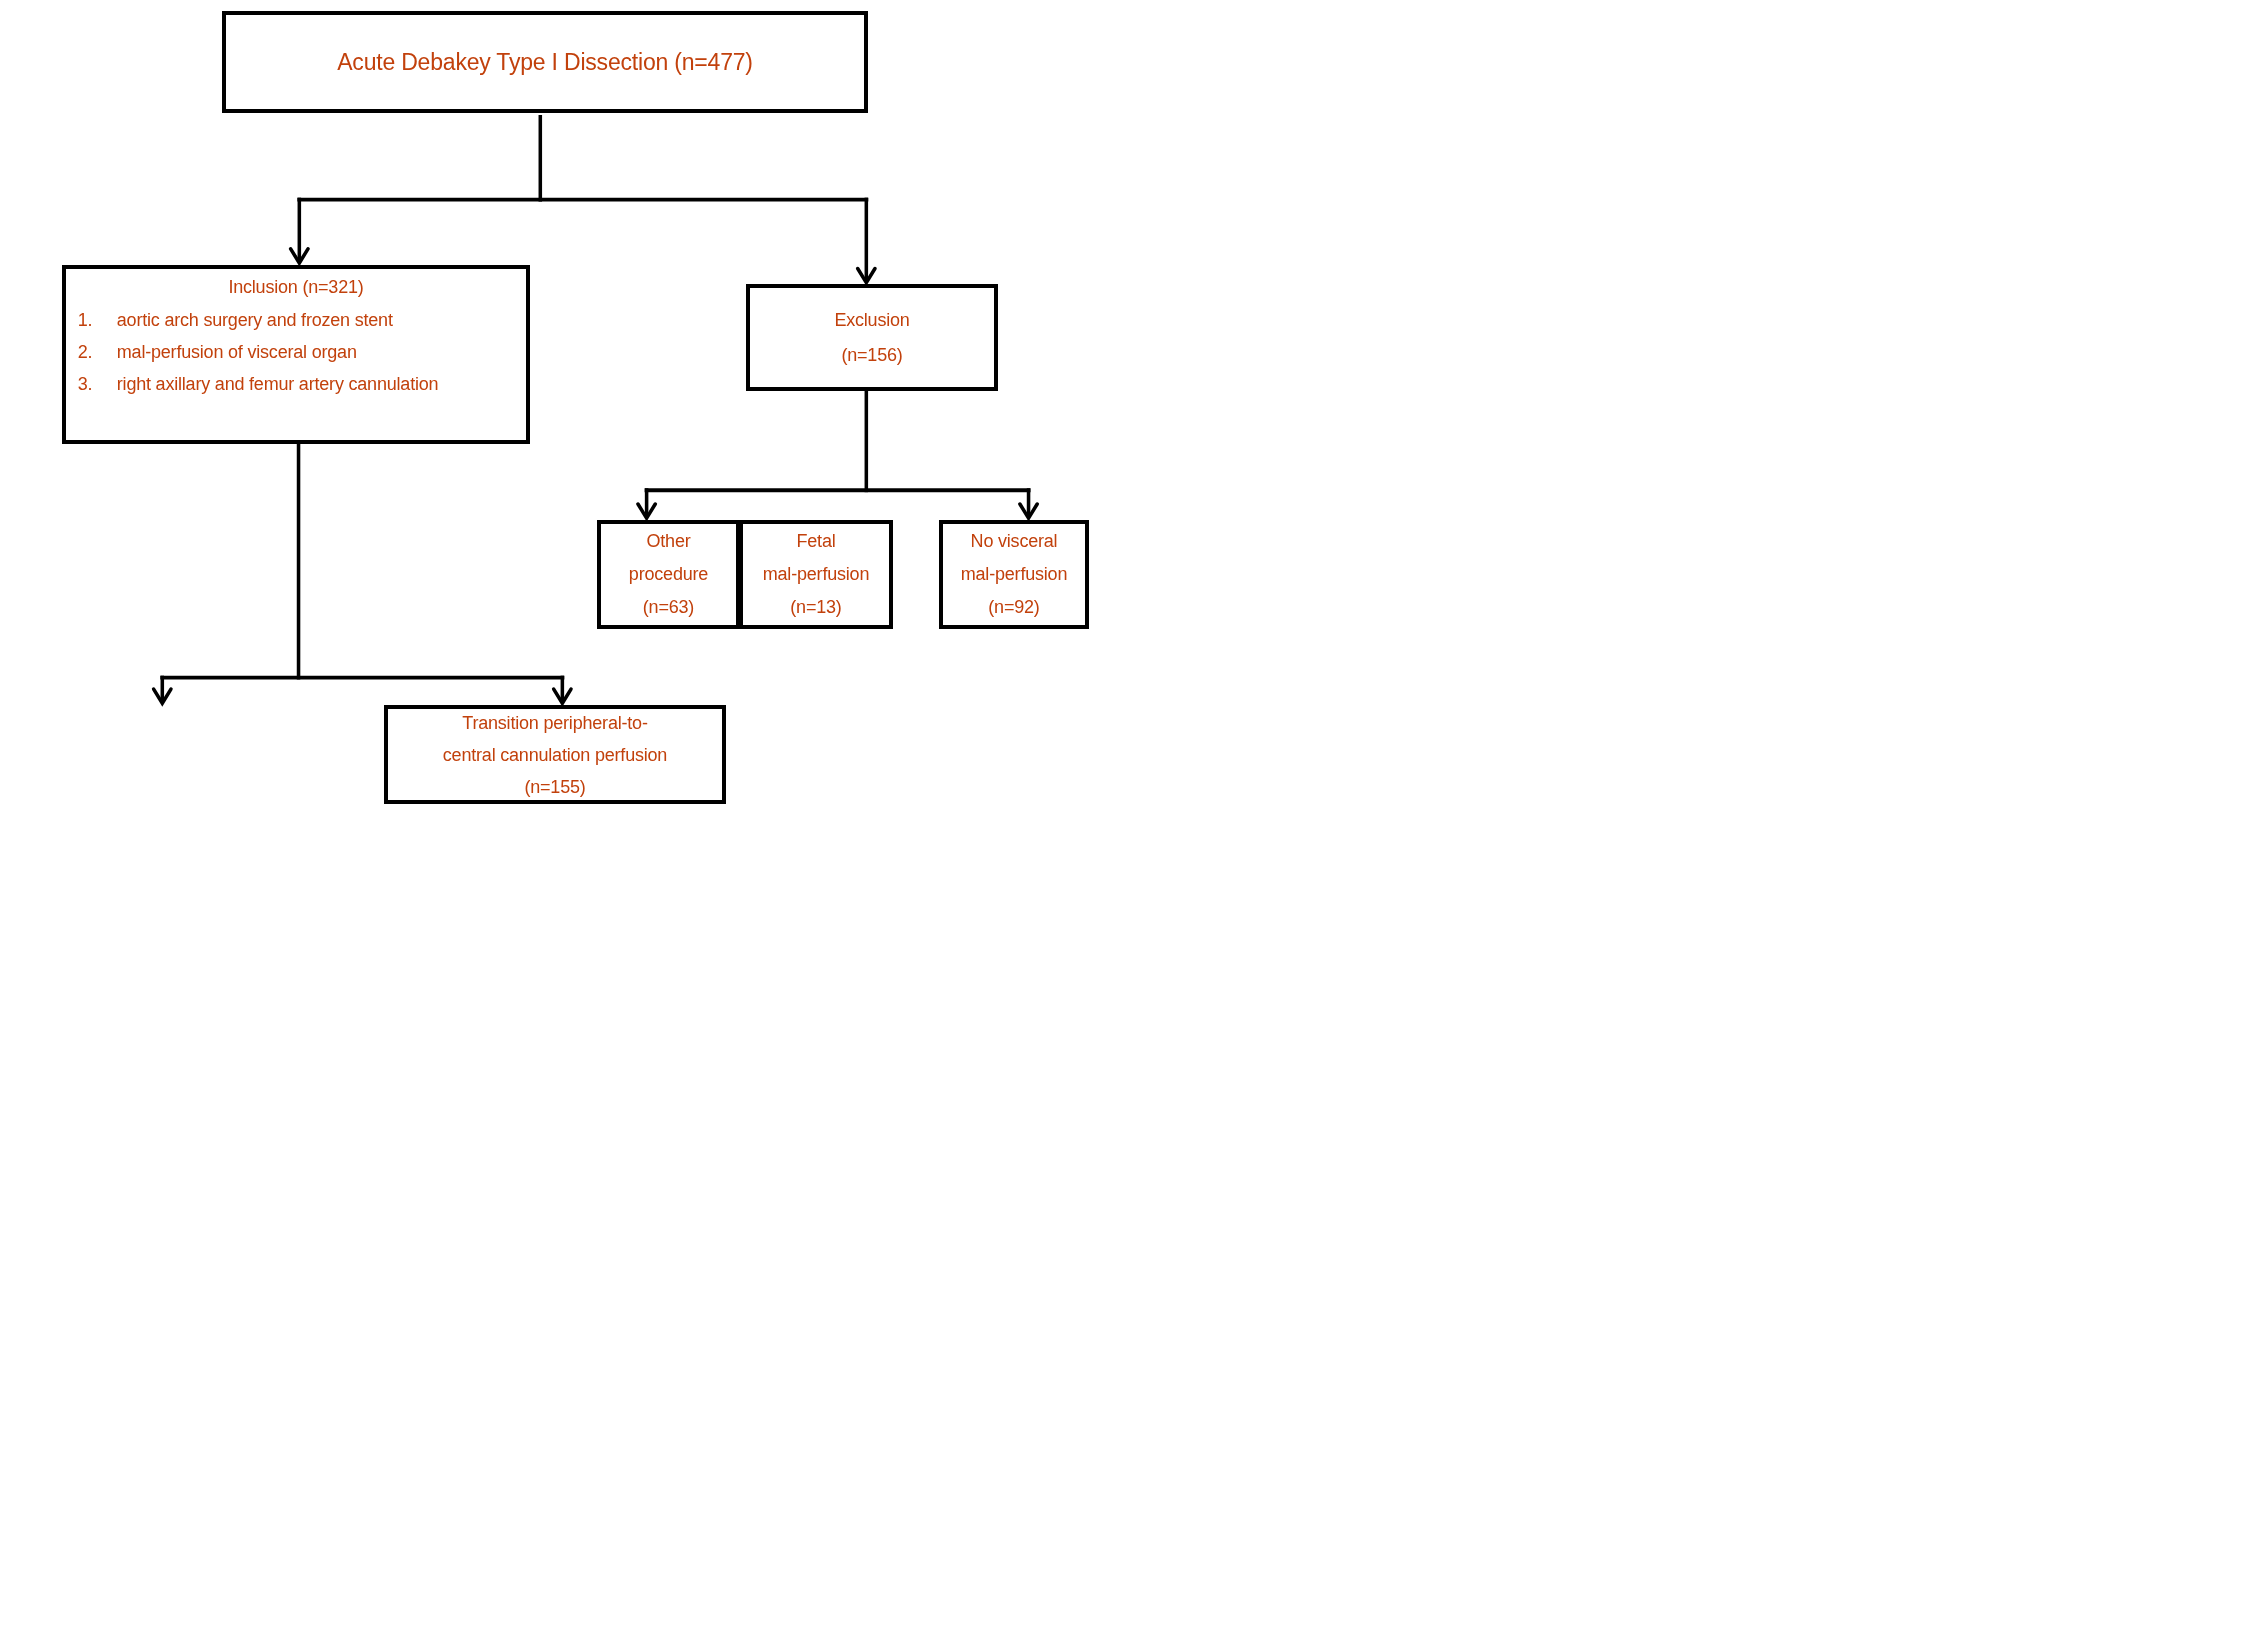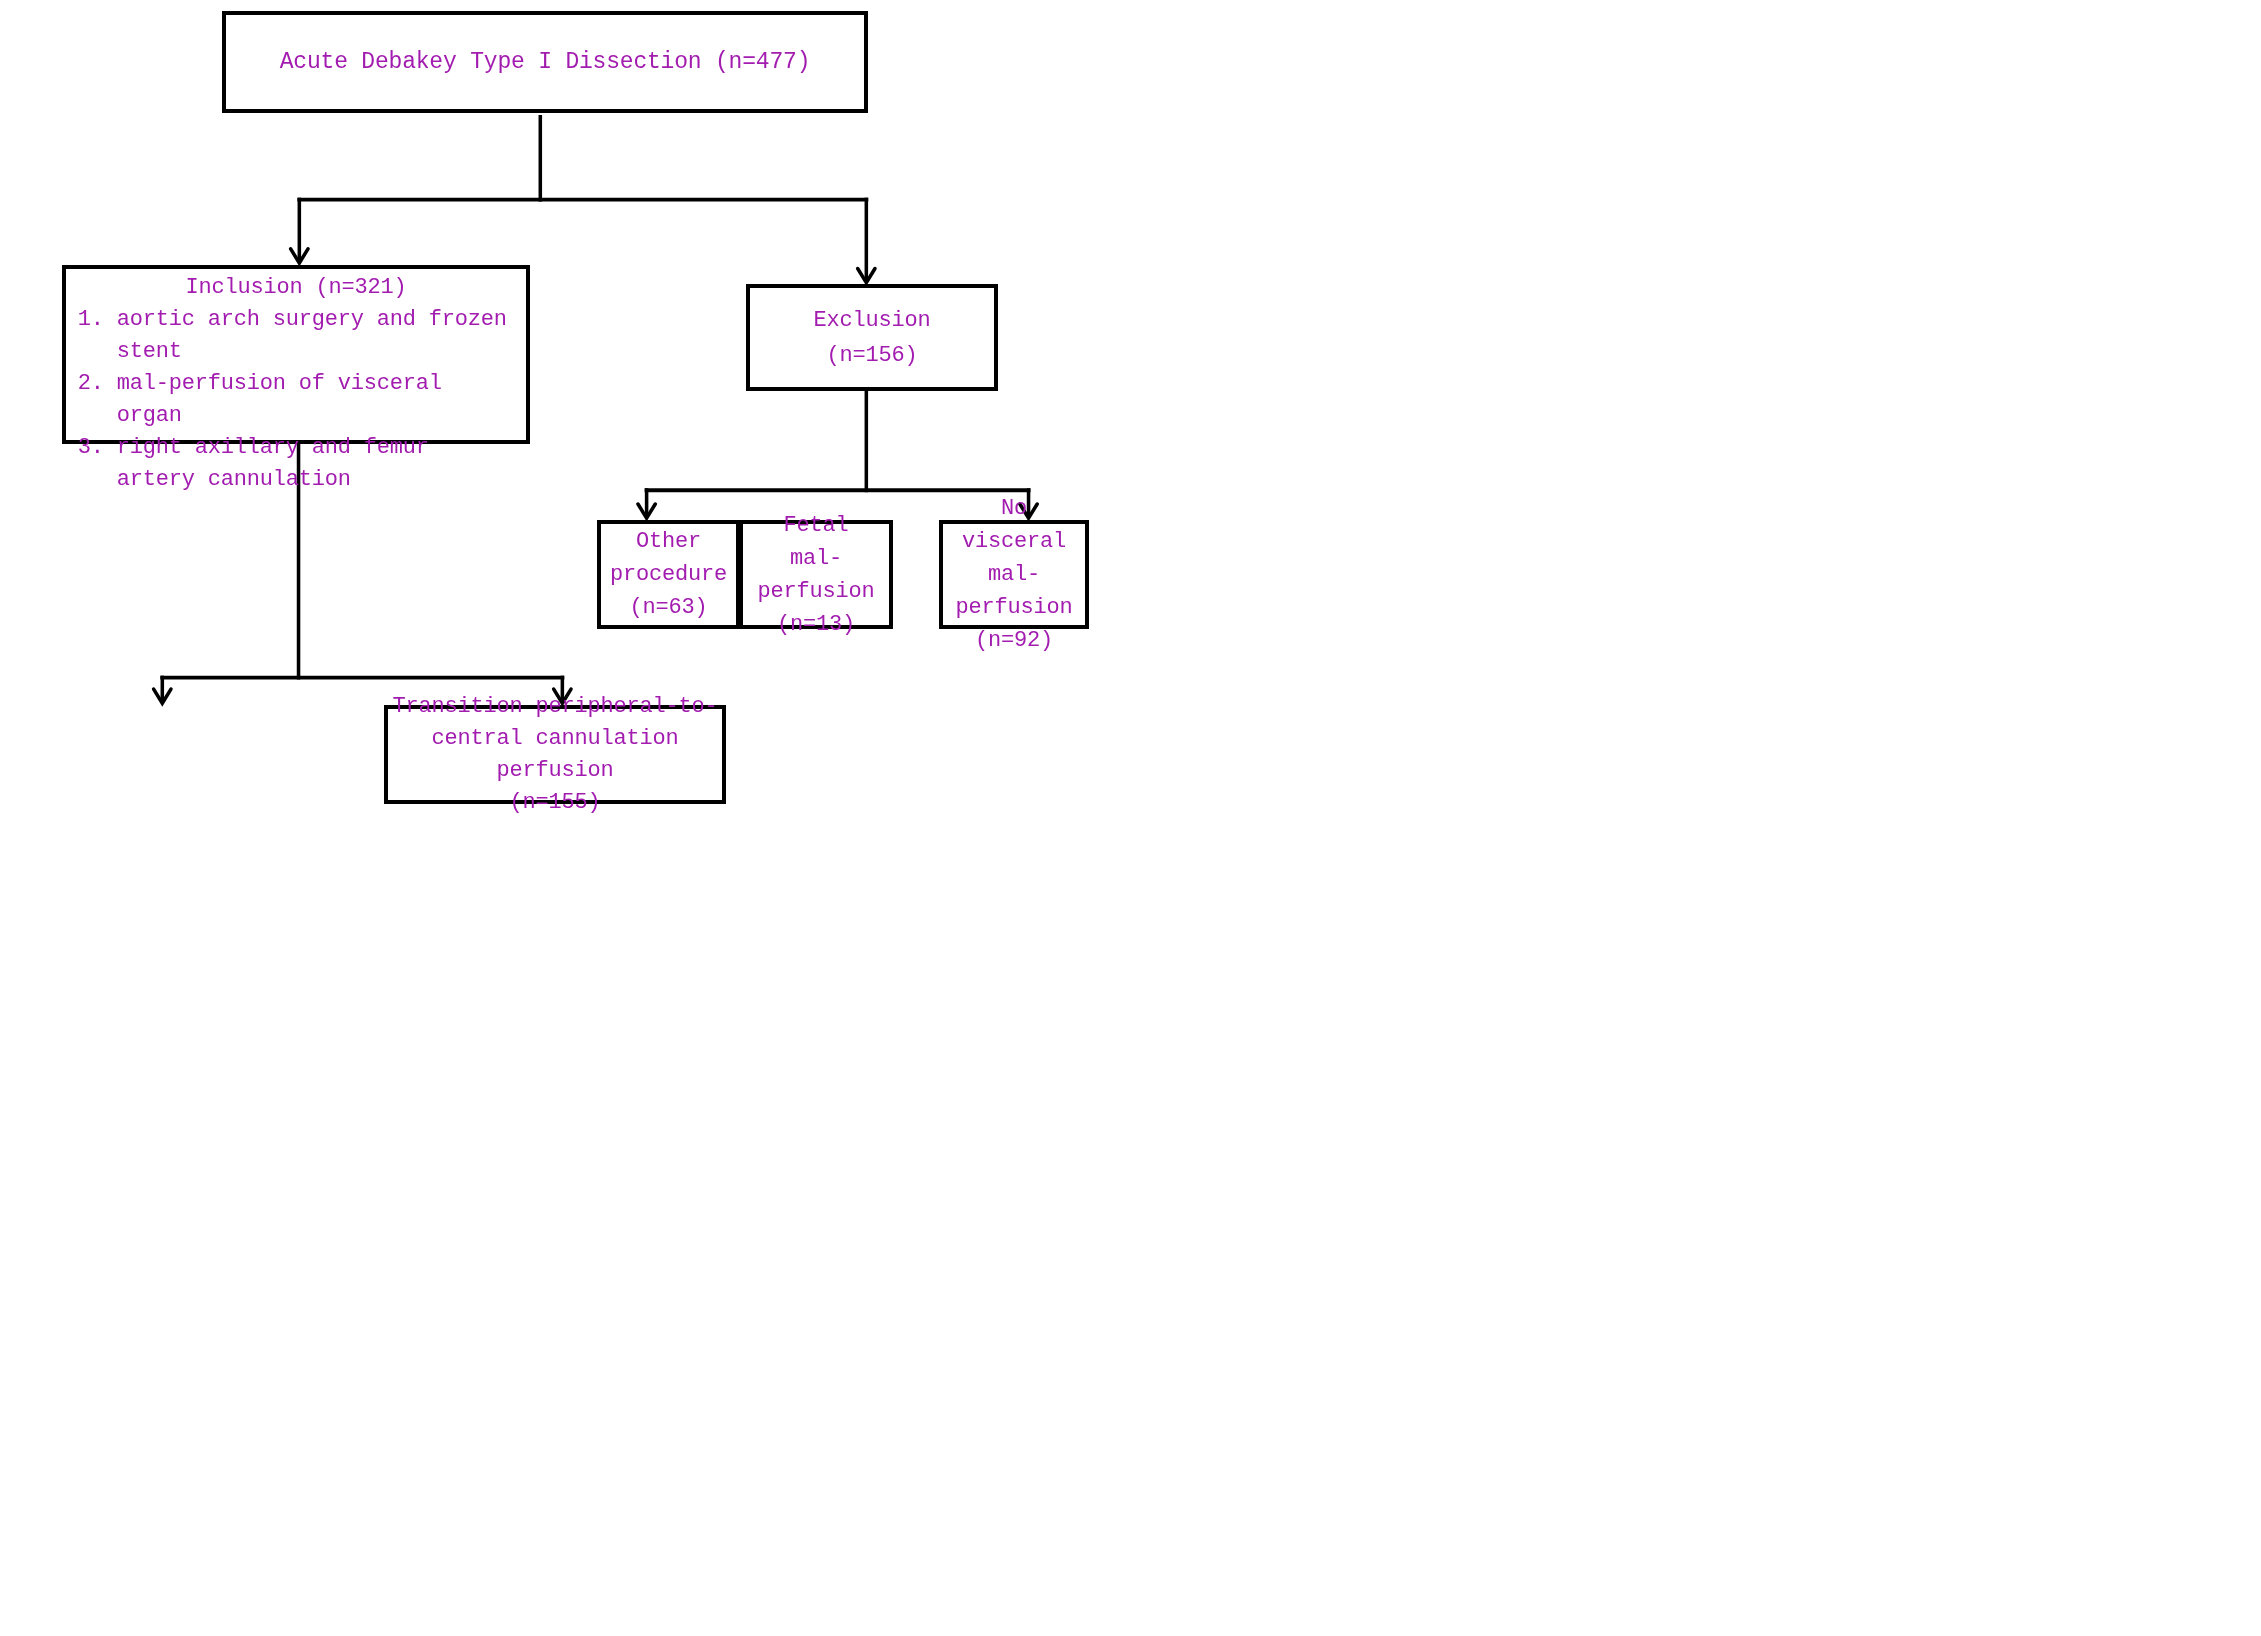--- a/index.html
+++ b/index.html
@@ -1,35 +1,35 @@
 <!DOCTYPE html>
 <html style="font-size:12.6px"><head>
 <meta charset="utf-8">
 <style>
   html, body { margin: 0; padding: 0; background: #ffffff; }
   .canvas {
     position: relative;
     width: 1131px;
     height: 819px;
     background: #ffffff;
-    color: #a21caf;
-    font-family: Liberation Mono, monospace;
+    color: #c2410c;
+    font-family: Liberation Sans, sans-serif;
     letter-spacing: -0.2px;
   }
   .connectors {
     position: absolute;
     left: 0; top: 0;
     width: 1131px; height: 819px;
   }
   .box {
     position: absolute;
     box-sizing: border-box;
     border: 4.7px solid #000000;
     background: #ffffff;
-    font-size: 22px;
+    font-size: 18px;
   }
   .center-col {
     display: flex;
     flex-direction: column;
     align-items: center;
     justify-content: center;
     text-align: center;
   }
   .box-root {
     left: 222px; top: 11px; width: 646px; height: 102px;

